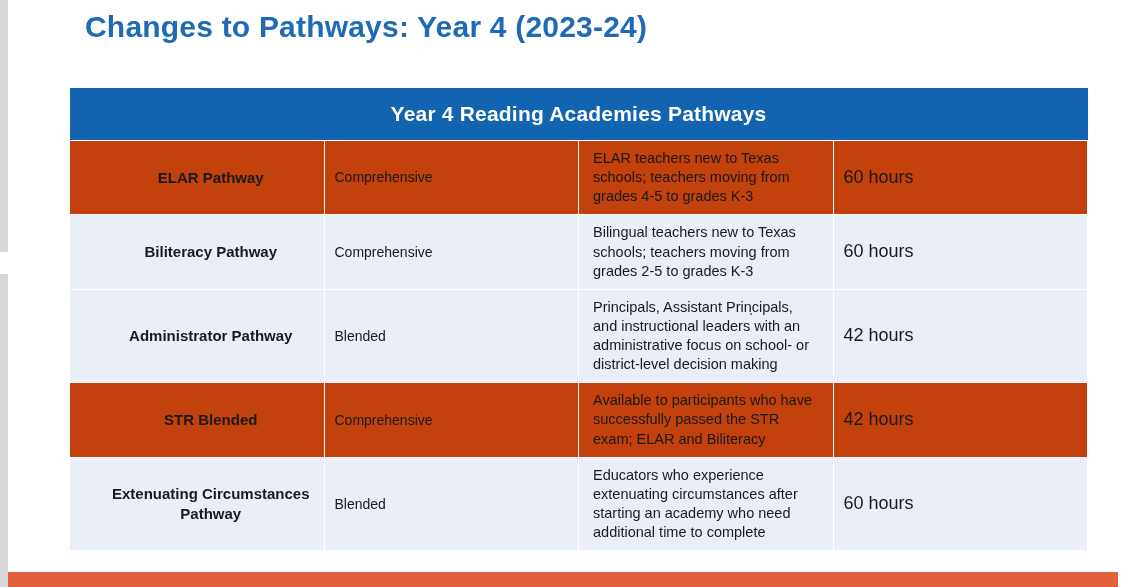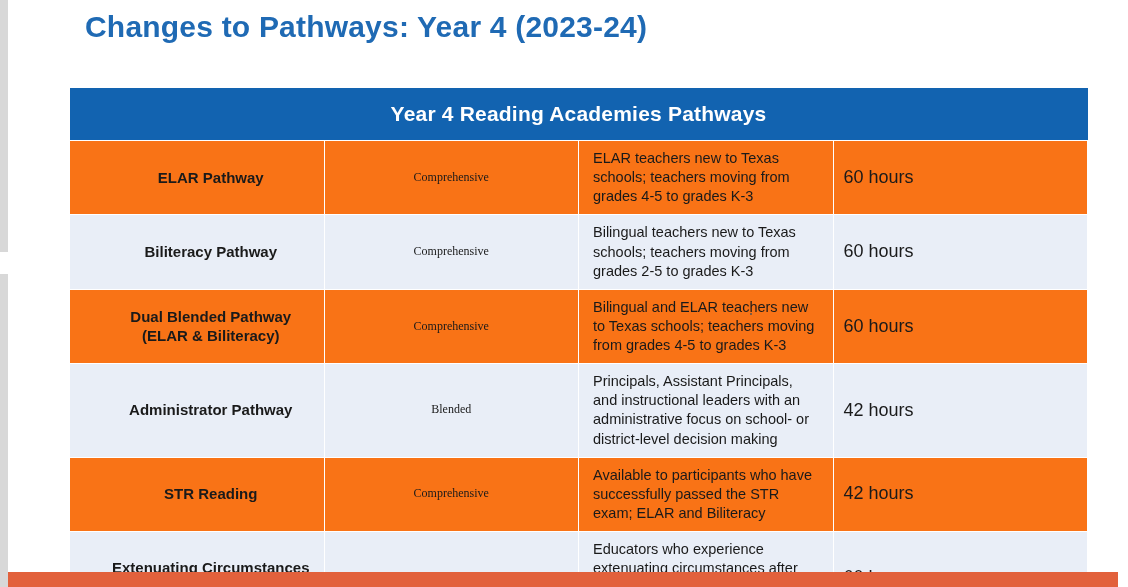--- a/index.html
+++ b/index.html
@@ -82,34 +82,32 @@
     letter-spacing: 0.2px;
   }
   .table td {
     border: 1px solid #ffffff;
     padding: 8px 10px;
     vertical-align: middle;
     font-size: 14.5px;
     color: #1a1a1a;
     line-height: 1.32;
   }
-  .row-odd td { background: #f97316; }
+  .row-odd td { background: #c2410c; }
   .row-even td { background: #e9eef7; }
   td.c-name {
     width: 222px;
     text-align: center;
     font-weight: bold;
     font-size: 15px;
     padding-left: 38px;
   }
   td.c-type {
     width: 178px;
-    text-align: center;
-    font-size: 12px;
-    font-family: Liberation Serif, serif;
+    font-size: 14px;
   }
   td.c-desc {
     width: 540px;
     text-align: left;
     padding-left: 14px;
     padding-right: 12px;
     font-size: 14.5px;
   }
   td.c-hours {
     width: 79px;
@@ -191,34 +189,28 @@
           <td class="c-type">Comprehensive</td>
           <td class="c-desc">ELAR teachers new to Texas schools; teachers moving from grades 4-5 to grades K-3</td>
           <td class="c-hours">60 hours</td>
         </tr>
         <tr class="row-even">
           <td class="c-name">Biliteracy Pathway</td>
           <td class="c-type">Comprehensive</td>
           <td class="c-desc">Bilingual teachers new to Texas schools; teachers moving from grades 2-5 to grades K-3</td>
           <td class="c-hours">60 hours</td>
         </tr>
-        <tr class="row-odd">
-          <td class="c-name">Dual Blended Pathway (ELAR &amp; Biliteracy)</td>
-          <td class="c-type">Comprehensive</td>
-          <td class="c-desc">Bilingual and ELAR teachers new to Texas schools; teachers moving from grades 4-5 to grades K-3</td>
-          <td class="c-hours">60 hours</td>
-        </tr>
         <tr class="row-even">
           <td class="c-name">Administrator Pathway</td>
           <td class="c-type">Blended</td>
           <td class="c-desc">Principals, Assistant Principals, and instructional leaders with an administrative focus on school- or district-level decision making</td>
           <td class="c-hours">42 hours</td>
         </tr>
         <tr class="row-odd">
-          <td class="c-name">STR Reading</td>
+          <td class="c-name">STR Blended</td>
           <td class="c-type">Comprehensive</td>
           <td class="c-desc">Available to participants who have successfully passed the STR exam; ELAR and Biliteracy</td>
           <td class="c-hours">42 hours</td>
         </tr>
         <tr class="row-even">
           <td class="c-name">Extenuating Circumstances Pathway</td>
           <td class="c-type">Blended</td>
           <td class="c-desc">Educators who experience extenuating circumstances after starting an academy who need additional time to complete</td>
           <td class="c-hours">60 hours</td>
         </tr>

